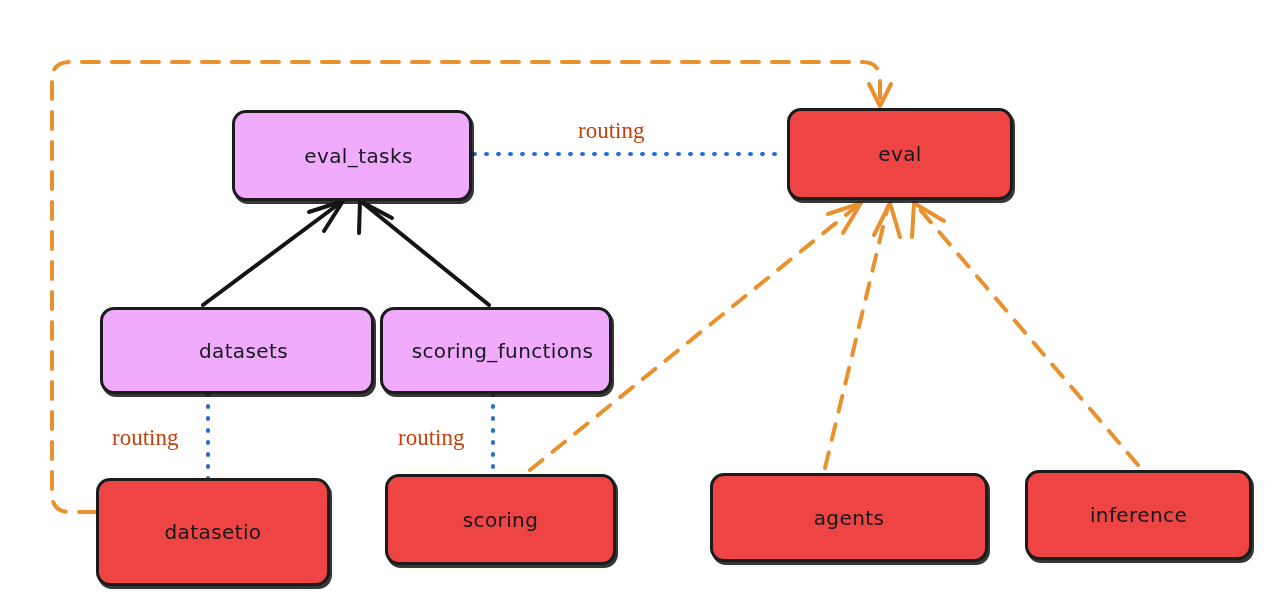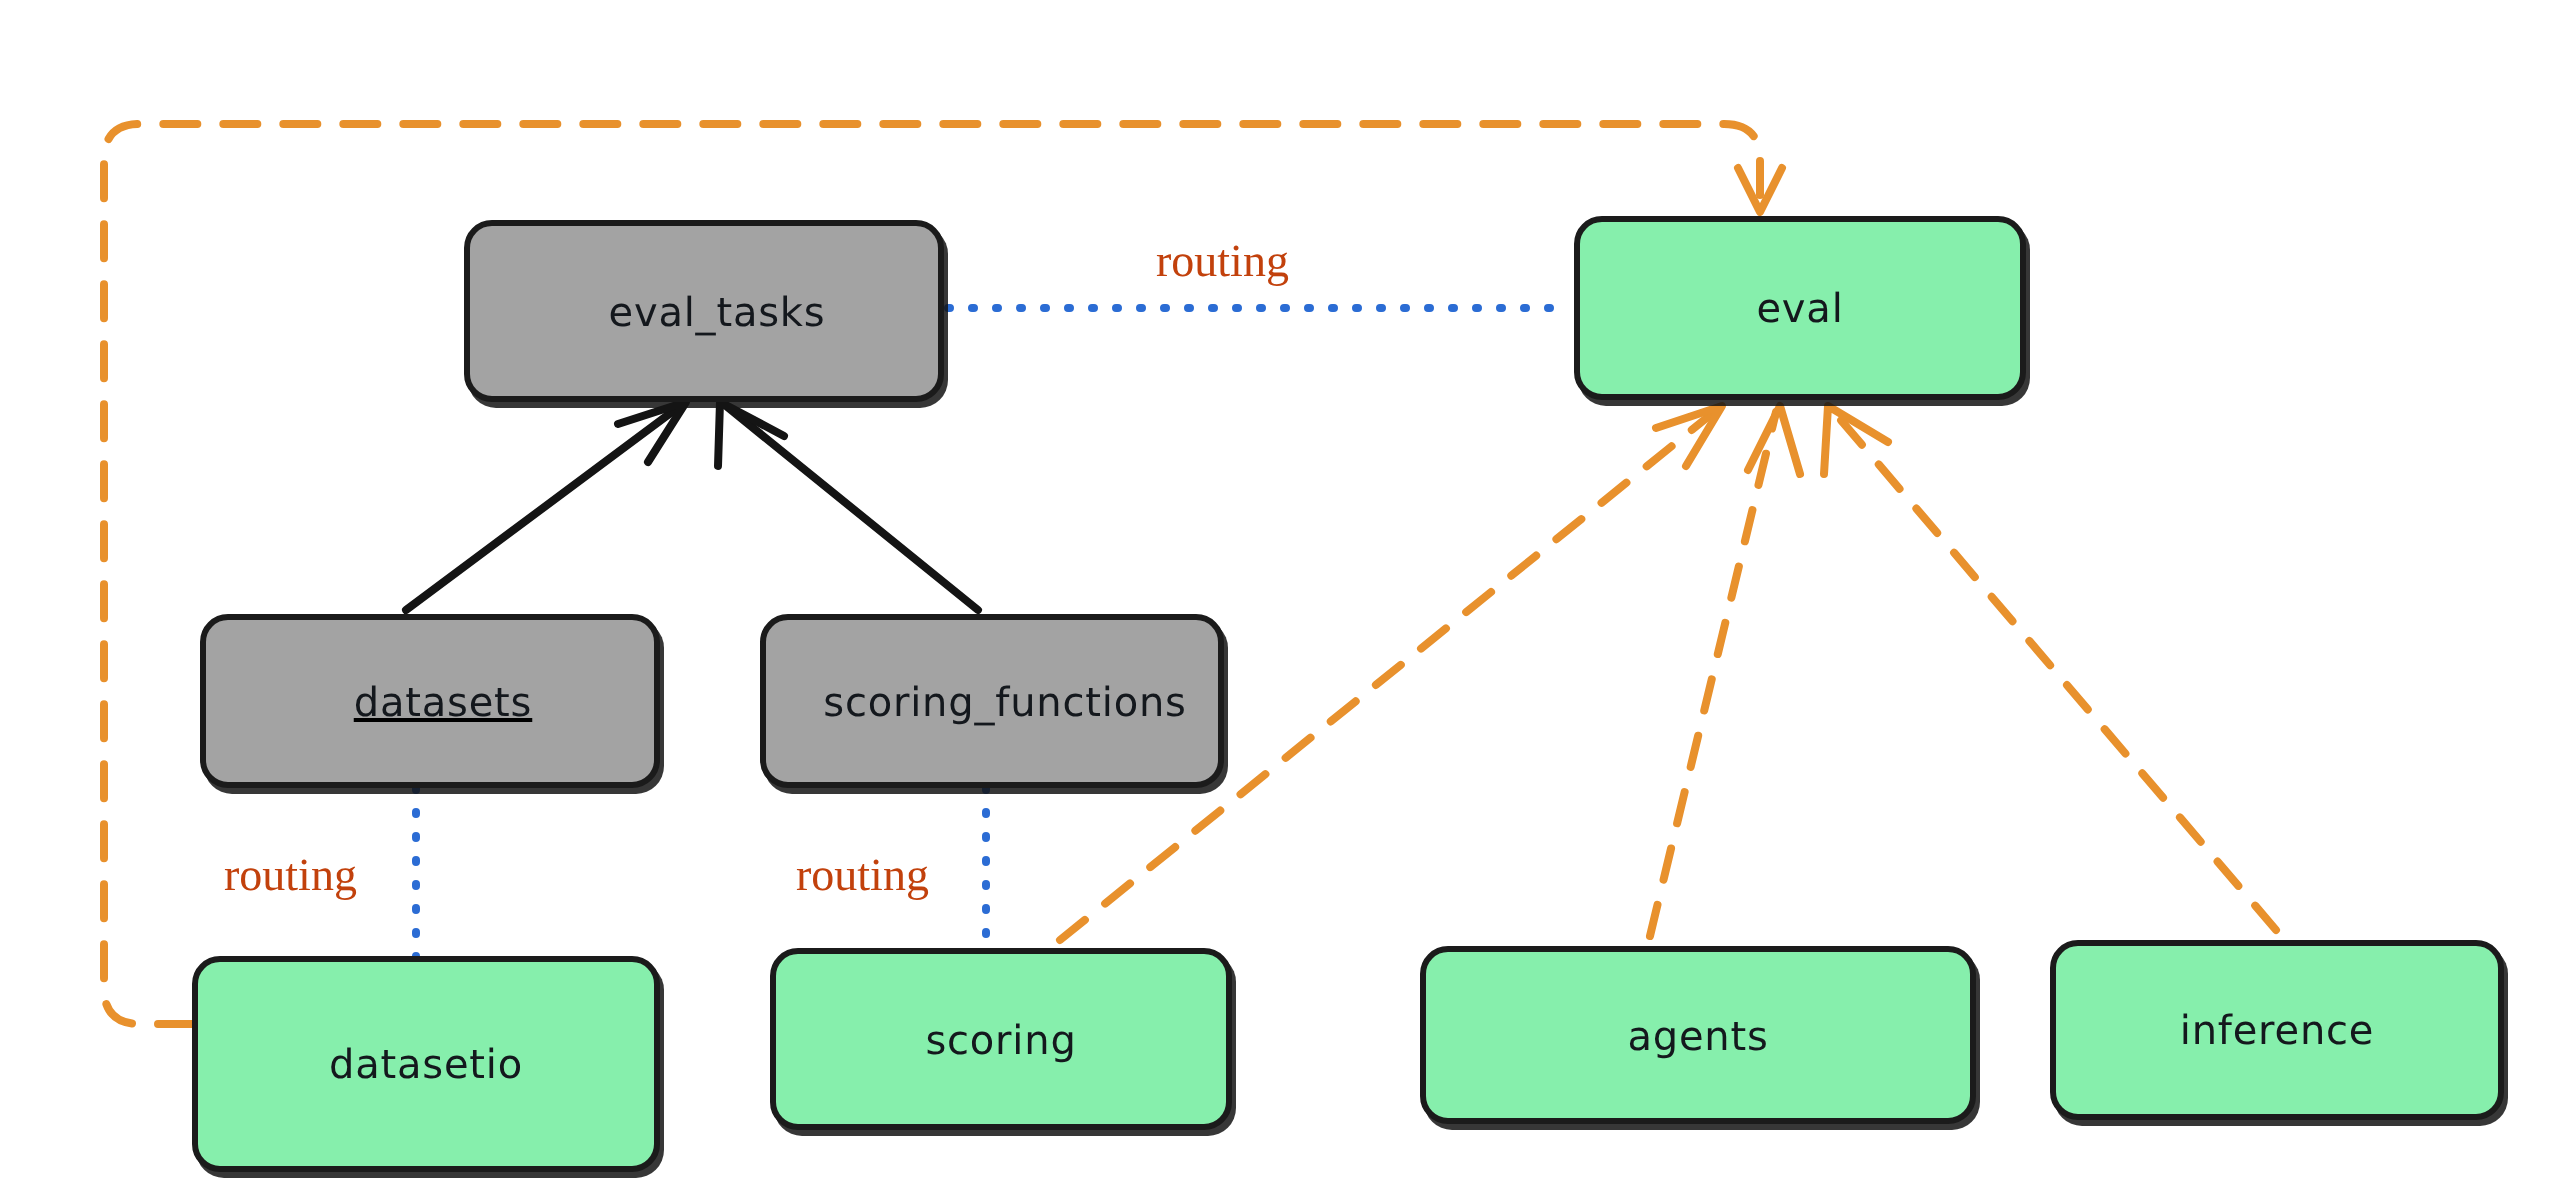--- a/index.html
+++ b/index.html
@@ -3,22 +3,22 @@
 <meta charset="utf-8">
 <style>
   html,body{margin:0;padding:0;background:#ffffff;}
   body{width:1280px;height:596px;overflow:hidden;
        font-family:"DejaVu Sans", sans-serif;}
   #stage{position:relative;width:1280px;height:596px;background:#fff;}
   svg.layer{position:absolute;left:0;top:0;width:1280px;height:596px;}
   .node{position:absolute;display:flex;align-items:center;justify-content:center;
         box-sizing:border-box;border:3px solid #1b1b1b;border-radius:14px;
         box-shadow:2px 3px 0 rgba(20,20,20,.85);}
-  .node.blue{background:#a3a3a3;padding-left:13px;}
-  .node.green{background:#86efac;}
+  .node.blue{background:#f0abfc;padding-left:13px;}
+  .node.green{background:#ef4444;}
   .node span{font-family:"DejaVu Sans", sans-serif;font-size:20px;color:#14181d;
              letter-spacing:.4px;white-space:nowrap;}
   .edge-label{position:absolute;font-family:Liberation Serif, serif;
               font-size:23px;color:#c2410c;white-space:nowrap;}
 </style>
 </head>
 <body>
 
 <div id="stage">
 
@@ -72,21 +72,21 @@
   <div class="edge-label" style="left:398px;top:425px;">routing</div>
 
   <div class="node blue" style="left:232px;top:110px;width:240px;height:91px;">
     <span>eval_tasks</span>
   </div>
 
   <div class="node green" style="left:787px;top:108px;width:226px;height:92px;">
     <span>eval</span>
   </div>
 
-  <div class="node blue" style="left:100px;top:307px;width:230px;height:87px;text-decoration:underline;">
+  <div class="node blue" style="left:100px;top:307px;width:274px;height:87px;">
     <span>datasets</span>
   </div>
 
   <div class="node blue" style="left:380px;top:307px;width:232px;height:87px;">
     <span>scoring_functions</span>
   </div>
 
   <div class="node green" style="left:96px;top:478px;width:234px;height:108px;">
     <span>datasetio</span>
   </div>

